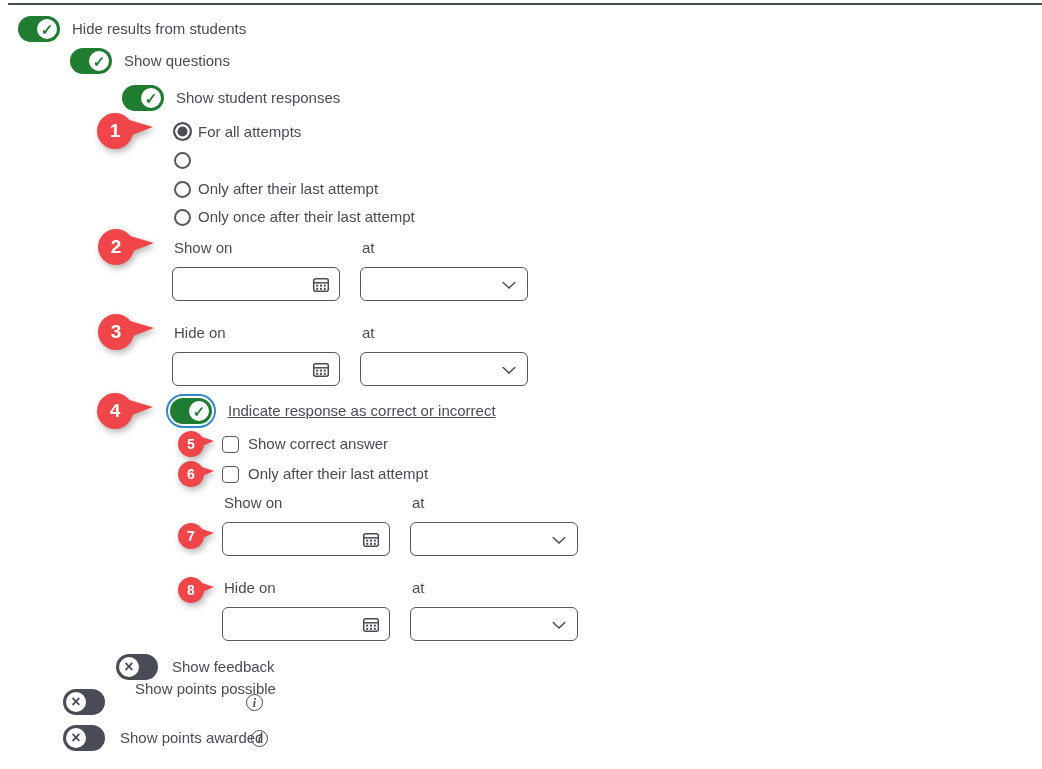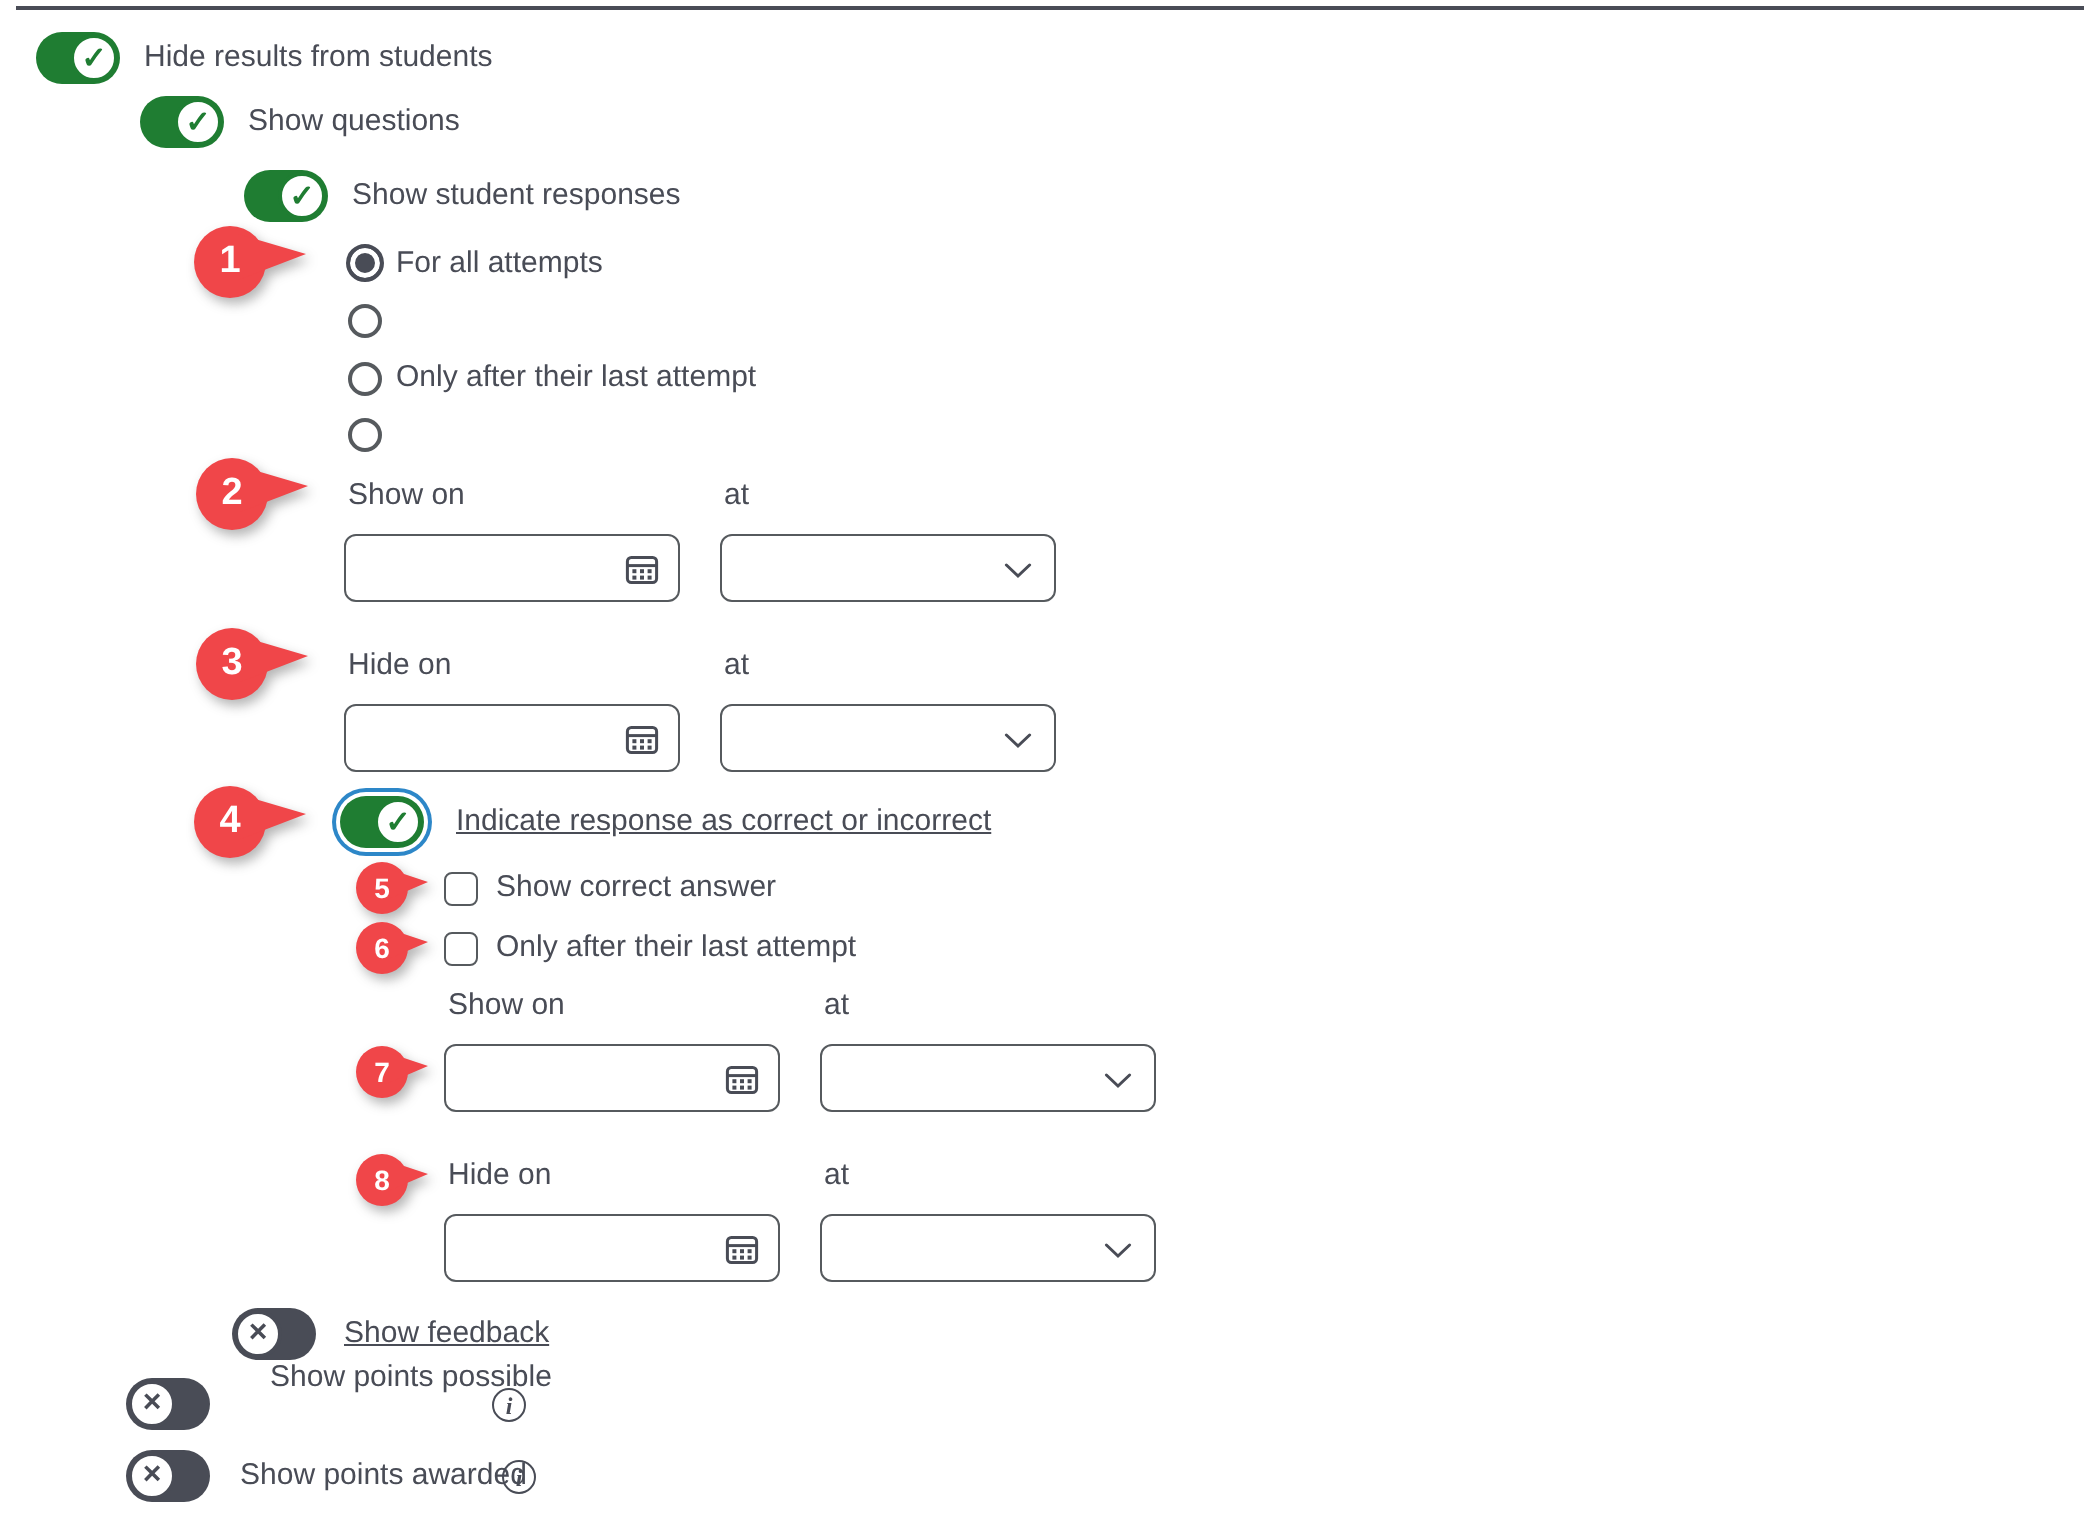--- a/index.html
+++ b/index.html
@@ -90,20 +90,21 @@
 
   <div class="abs radio selected" style="left:173px; top:122px;"></div>
   <div class="abs label" style="left:198px; top:121px;text-align:center;">For all attempts</div>
 
   <div class="abs radio" style="left:174px; top:152px;"></div>
 
   <div class="abs radio" style="left:174px; top:181px;"></div>
   <div class="abs label" style="left:198px; top:178px;">Only after their last attempt</div>
 
   <div class="abs radio" style="left:174px; top:209px;"></div>
+  <div class="abs label" style="left:198px; top:206px;">Only once after their last attempt</div>
 
   <div class="abs label bold" style="left:174px; top:237px;">Show on</div>
   <div class="abs label bold" style="left:362px; top:237px;">at</div>
 
   <div class="abs field" style="left:172px; top:267px; width:168px;">
     <span class="field-value"></span>
     <span class="right-icon">
       <svg width="18" height="18" viewBox="0 0 18 18">
         <rect class="stroke" x="1.7" y="2.7" width="14.6" height="12.6" rx="2"></rect>
         <line class="stroke" x1="1.7" y1="6.8" x2="16.3" y2="6.8"></line>
@@ -221,21 +222,21 @@
     <span class="right-icon">
       <svg width="18" height="18" viewBox="0 0 18 18">
           <path class="stroke" d="M3.2 6.5 L9 12 L14.8 6.5" stroke-linecap="round"></path>
         </svg>
     </span>
   </div>
 
   <div class="abs switch off" style="left:116px; top:654px;">
     <span class="knob">×</span>
   </div>
-  <div class="abs label" style="left:172px; top:656px;text-decoration:underline;">Show feedback</div>
+  <div class="abs label" style="left:172px; top:656px;">Show feedback</div>
 
   <div class="abs switch off" style="left:63px; top:689px;">
     <span class="knob">×</span>
   </div>
   <div class="abs label" style="left:120px; top:678px;margin-left:15px;">Show points possible</div>
   <div class="abs info" style="left:246px; top:694px;">i</div>
 
   <div class="abs switch off" style="left:63px; top:725px;">
     <span class="knob">×</span>
   </div>

